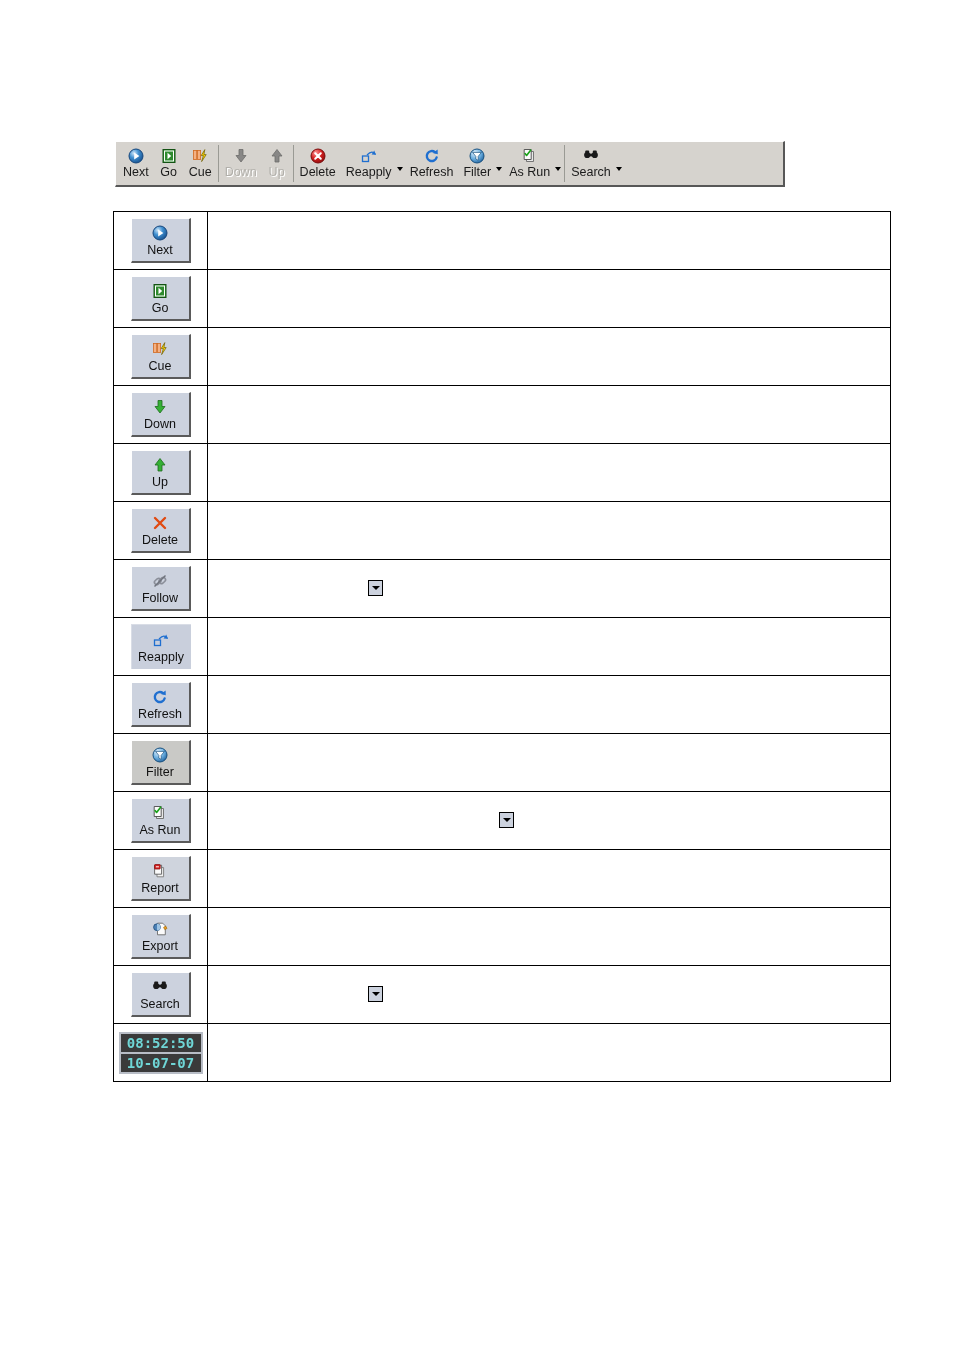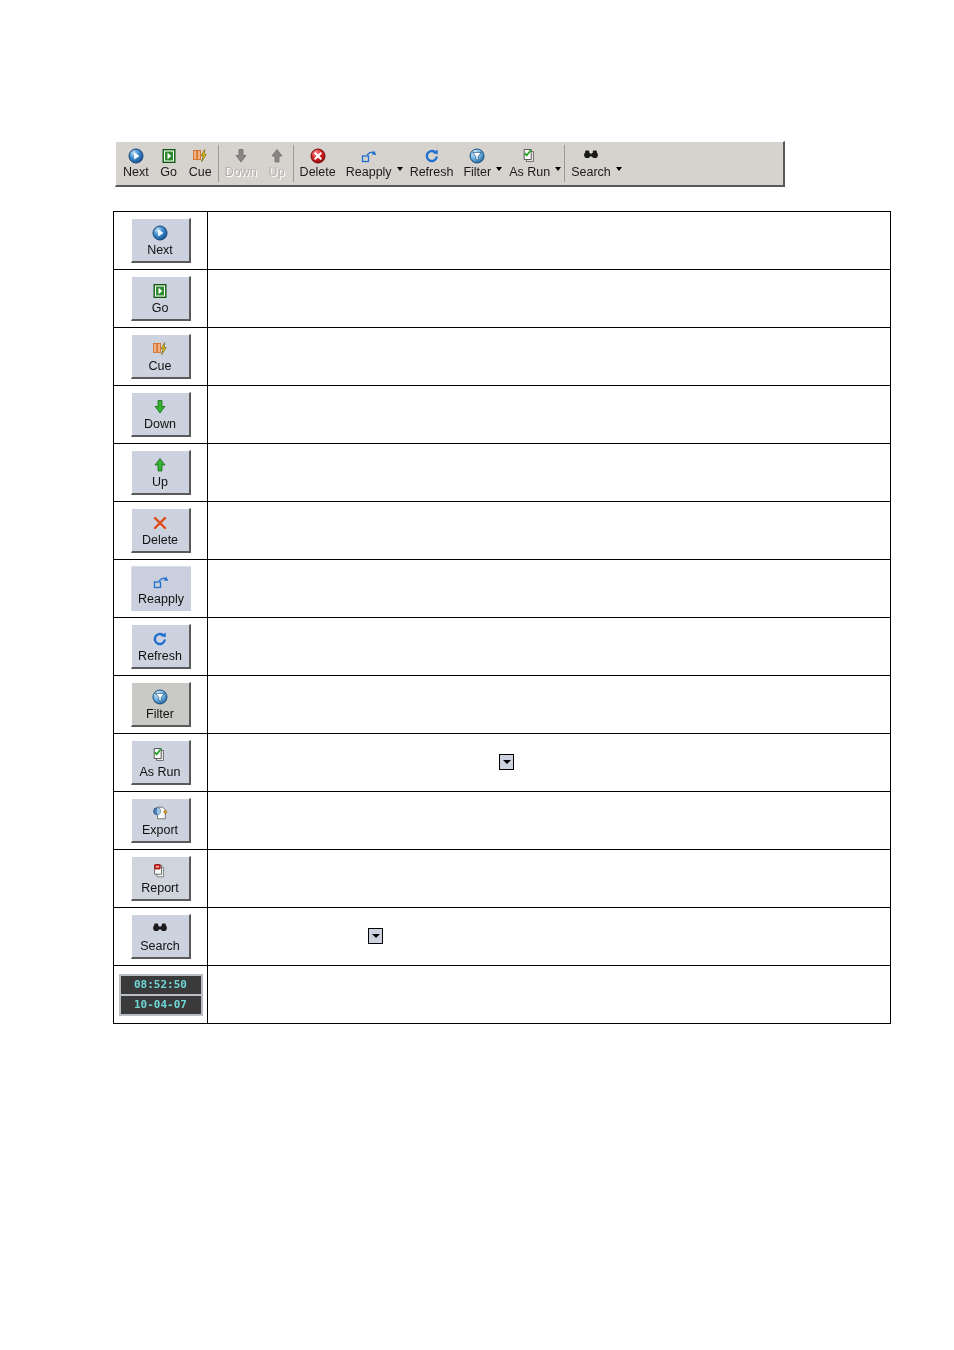--- a/index.html
+++ b/index.html
@@ -172,21 +172,21 @@
     padding: 2px;
     box-sizing: border-box;
     display: flex;
     flex-direction: column;
     justify-content: space-between;
   }
   .clock-line {
     background: #3a3a3a;
     color: #6fd6d6;
     font-family: "DejaVu Sans Mono", monospace;
-    font-size: 11px;
+    font-size: 14px;
     font-weight: bold;
     line-height: 18px;
     height: 18px;
     text-align: center;
     letter-spacing: 0px;
   }
 </style>
 </head>
 <body>
 
@@ -436,20 +436,42 @@
             </span>
             <span class="btn-label">Delete</span>
           </div>
         </td>
         <td class="desc-cell">
           <span style="position: absolute; left: 10px; top: 8px; font-size: 13px; color: rgb(17, 17, 17);"></span>
         </td>
       </tr>
       <tr>
         <td class="btn-cell">
+          <div class="winbtn">
+            <span class="btn-ico">
+              <svg id="svg-follow-icon" viewBox="0 0 16 16" width="16" height="16">
+    <g stroke="#8b8f99" stroke-width="1.6" fill="none">
+      <rect x="2.2" y="6.2" width="7" height="4.6" rx="2.3" transform="rotate(-40 5.7 8.5)"></rect>
+      <rect x="6.8" y="5.2" width="7" height="4.6" rx="2.3" transform="rotate(-40 10.3 7.5)"></rect>
+    </g>
+    <path d="M2.5 13.5 L13.5 2.5" stroke="#6f737c" stroke-width="1.5"></path>
+  </svg>
+            </span>
+            <span class="btn-label">Follow</span>
+          </div>
+        </td>
+        <td class="desc-cell">
+          <span style="position: absolute; left: 10px; top: 8px; font-size: 13px; color: rgb(17, 17, 17);"></span>
+          <div class="dropbtn" style="left: 160px; top: 20px;">
+            <i></i>
+          </div>
+        </td>
+      </tr>
+      <tr>
+        <td class="btn-cell">
           <div class="winbtn flat">
             <span class="btn-ico">
               <svg id="svg-reapply-icon" viewBox="0 0 16 16" width="16" height="16">
     <rect x="1.5" y="8" width="6" height="5.5" fill="none" stroke="#1f6fd0" stroke-width="1.3"></rect>
     <path d="M6 7 q5.5 -5.5 8.5 -0.5" fill="none" stroke="#1f6fd0" stroke-width="1.3"></path>
     <path d="M13.2 2.4 L15 6.8 L10.6 6.4 Z" fill="#1f6fd0"></path>
   </svg>
             </span>
             <span class="btn-label">Reapply</span>
           </div>
@@ -512,48 +534,48 @@
         </td>
         <td class="desc-cell">
           <span style="position: absolute; left: 10px; top: 8px; font-size: 13px; color: rgb(17, 17, 17);"></span>
           <div class="dropbtn" style="left: 291px; top: 20px;">
             <i></i>
           </div>
         </td>
       </tr>
       <tr>
         <td class="btn-cell">
+          <div class="winbtn pale">
+            <span class="btn-ico">
+              <svg id="svg-report-icon" viewBox="0 0 16 16" width="16" height="16">
+    <path d="M5 4.6 h6.6 v9.2 h-6.6 z" fill="#f2f2f2" stroke="#7a7a7a" stroke-width="0.9"></path>
+    <path d="M2.6 2.2 h7 v9 h-7 z" fill="#fbfbfb" stroke="#5a5a5a" stroke-width="0.9"></path>
+    <rect x="2.6" y="1.6" width="5.6" height="4.4" rx="0.6" fill="#d62424" stroke="#8d0f0f" stroke-width="0.8"></rect>
+    <rect x="3.9" y="3.3" width="3" height="1" fill="#ffffff"></rect>
+  </svg>
+            </span>
+            <span class="btn-label">Report</span>
+          </div>
+        </td>
+        <td class="desc-cell">
+          <span style="position: absolute; left: 10px; top: 8px; font-size: 13px; color: rgb(17, 17, 17);"></span>
+        </td>
+      </tr>
+      <tr>
+        <td class="btn-cell">
           <div class="winbtn">
             <span class="btn-ico">
               <svg id="svg-export-icon" viewBox="0 0 16 16" width="16" height="16">
     <path d="M5.5 2.2 h5.2 l2.6 2.6 v9 h-7.8 z" fill="#fbfbfb" stroke="#6a6a6a" stroke-width="0.9"></path>
     <circle cx="5" cy="6.2" r="3.4" fill="#4c82b8" stroke="#1d4a77" stroke-width="0.8"></circle>
     <path d="M5 2.8 a3.4 3.4 0 0 1 0 6.8 z" fill="#9fc4e3"></path>
     <path d="M11.6 6.4 l1.2 2.2 2.2 -1.2 -1.2 -2.2 z" fill="#f0a020" stroke="#a36a08" stroke-width="0.7"></path>
   </svg>
             </span>
             <span class="btn-label">Export</span>
-          </div>
-        </td>
-        <td class="desc-cell">
-          <span style="position: absolute; left: 10px; top: 8px; font-size: 13px; color: rgb(17, 17, 17);"></span>
-        </td>
-      </tr>
-      <tr>
-        <td class="btn-cell">
-          <div class="winbtn pale">
-            <span class="btn-ico">
-              <svg id="svg-report-icon" viewBox="0 0 16 16" width="16" height="16">
-    <path d="M5 4.6 h6.6 v9.2 h-6.6 z" fill="#f2f2f2" stroke="#7a7a7a" stroke-width="0.9"></path>
-    <path d="M2.6 2.2 h7 v9 h-7 z" fill="#fbfbfb" stroke="#5a5a5a" stroke-width="0.9"></path>
-    <rect x="2.6" y="1.6" width="5.6" height="4.4" rx="0.6" fill="#d62424" stroke="#8d0f0f" stroke-width="0.8"></rect>
-    <rect x="3.9" y="3.3" width="3" height="1" fill="#ffffff"></rect>
-  </svg>
-            </span>
-            <span class="btn-label">Report</span>
           </div>
         </td>
         <td class="desc-cell">
           <span style="position: absolute; left: 10px; top: 8px; font-size: 13px; color: rgb(17, 17, 17);"></span>
         </td>
       </tr>
       <tr>
         <td class="btn-cell">
           <div class="winbtn">
             <span class="btn-ico">
@@ -572,21 +594,21 @@
           <span style="position: absolute; left: 10px; top: 8px; font-size: 13px; color: rgb(17, 17, 17);"></span>
           <div class="dropbtn" style="left: 160px; top: 20px;">
             <i></i>
           </div>
         </td>
       </tr>
       <tr>
         <td class="btn-cell">
           <div class="clock">
             <div class="clock-line">08:52:50</div>
-            <div class="clock-line">10-04-07</div>
+            <div class="clock-line">10-07-07</div>
           </div>
         </td>
         <td class="desc-cell">
           <span style="position: absolute; left: 10px; top: 8px; font-size: 13px; color: rgb(17, 17, 17);"></span>
         </td>
       </tr>
     </tbody>
 </table>
 
 </body></html>

